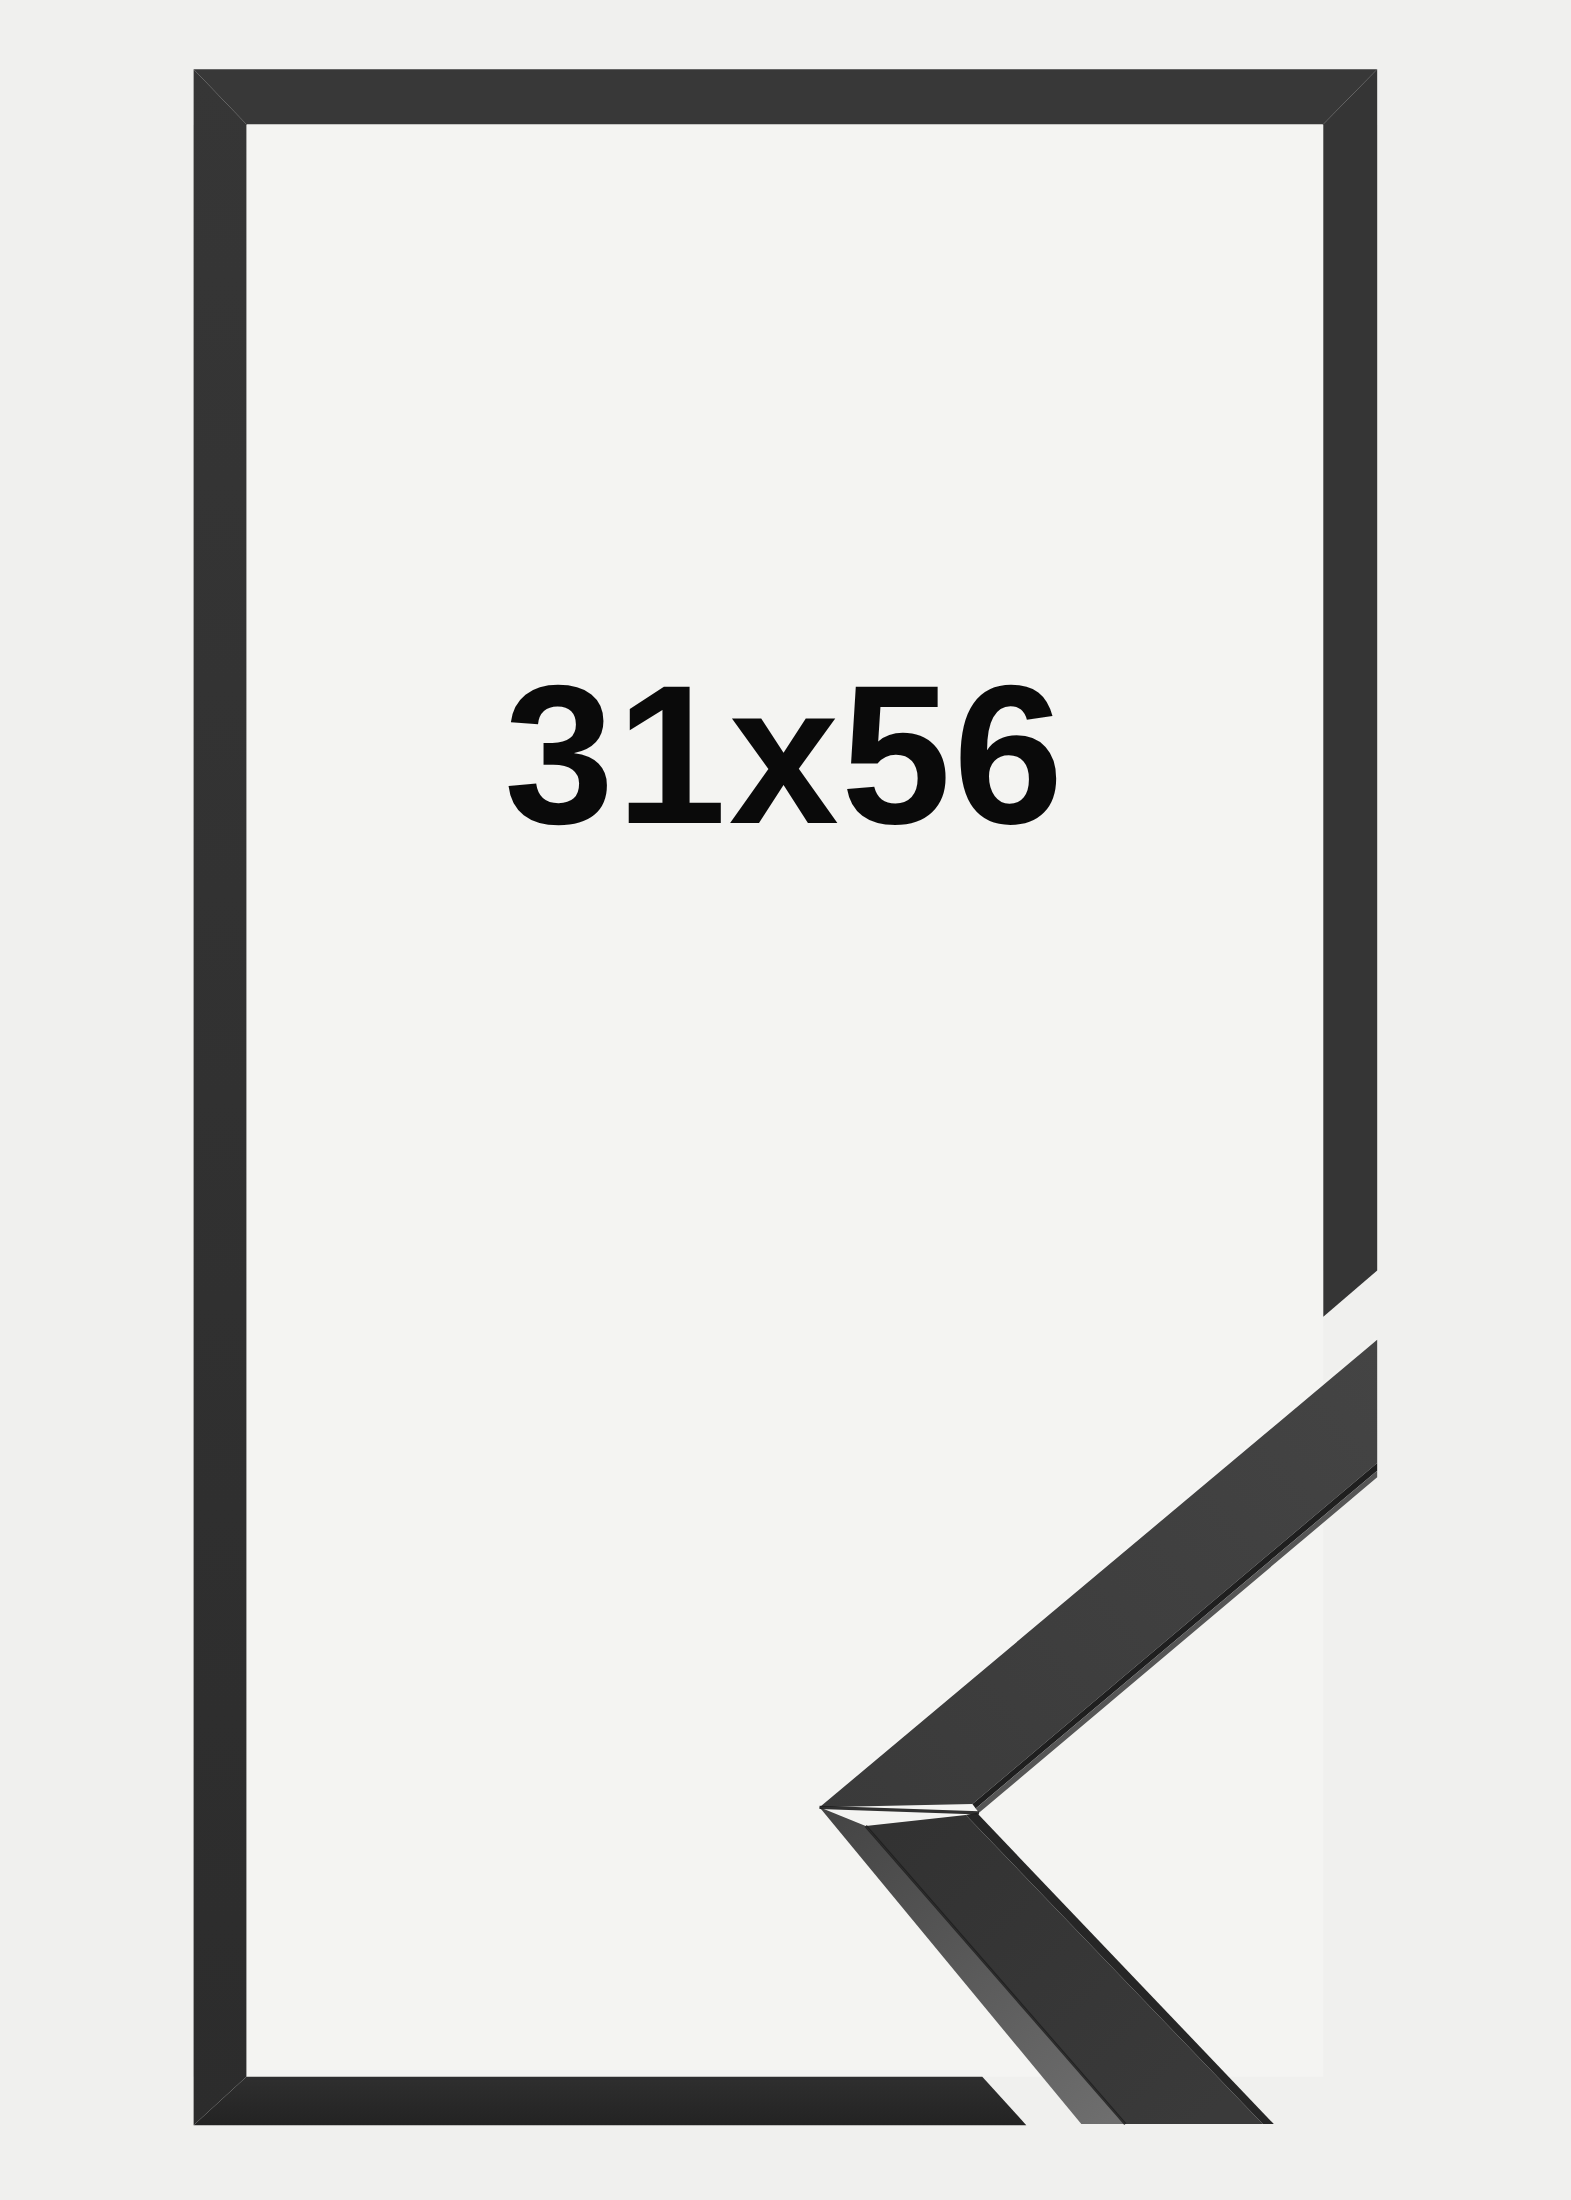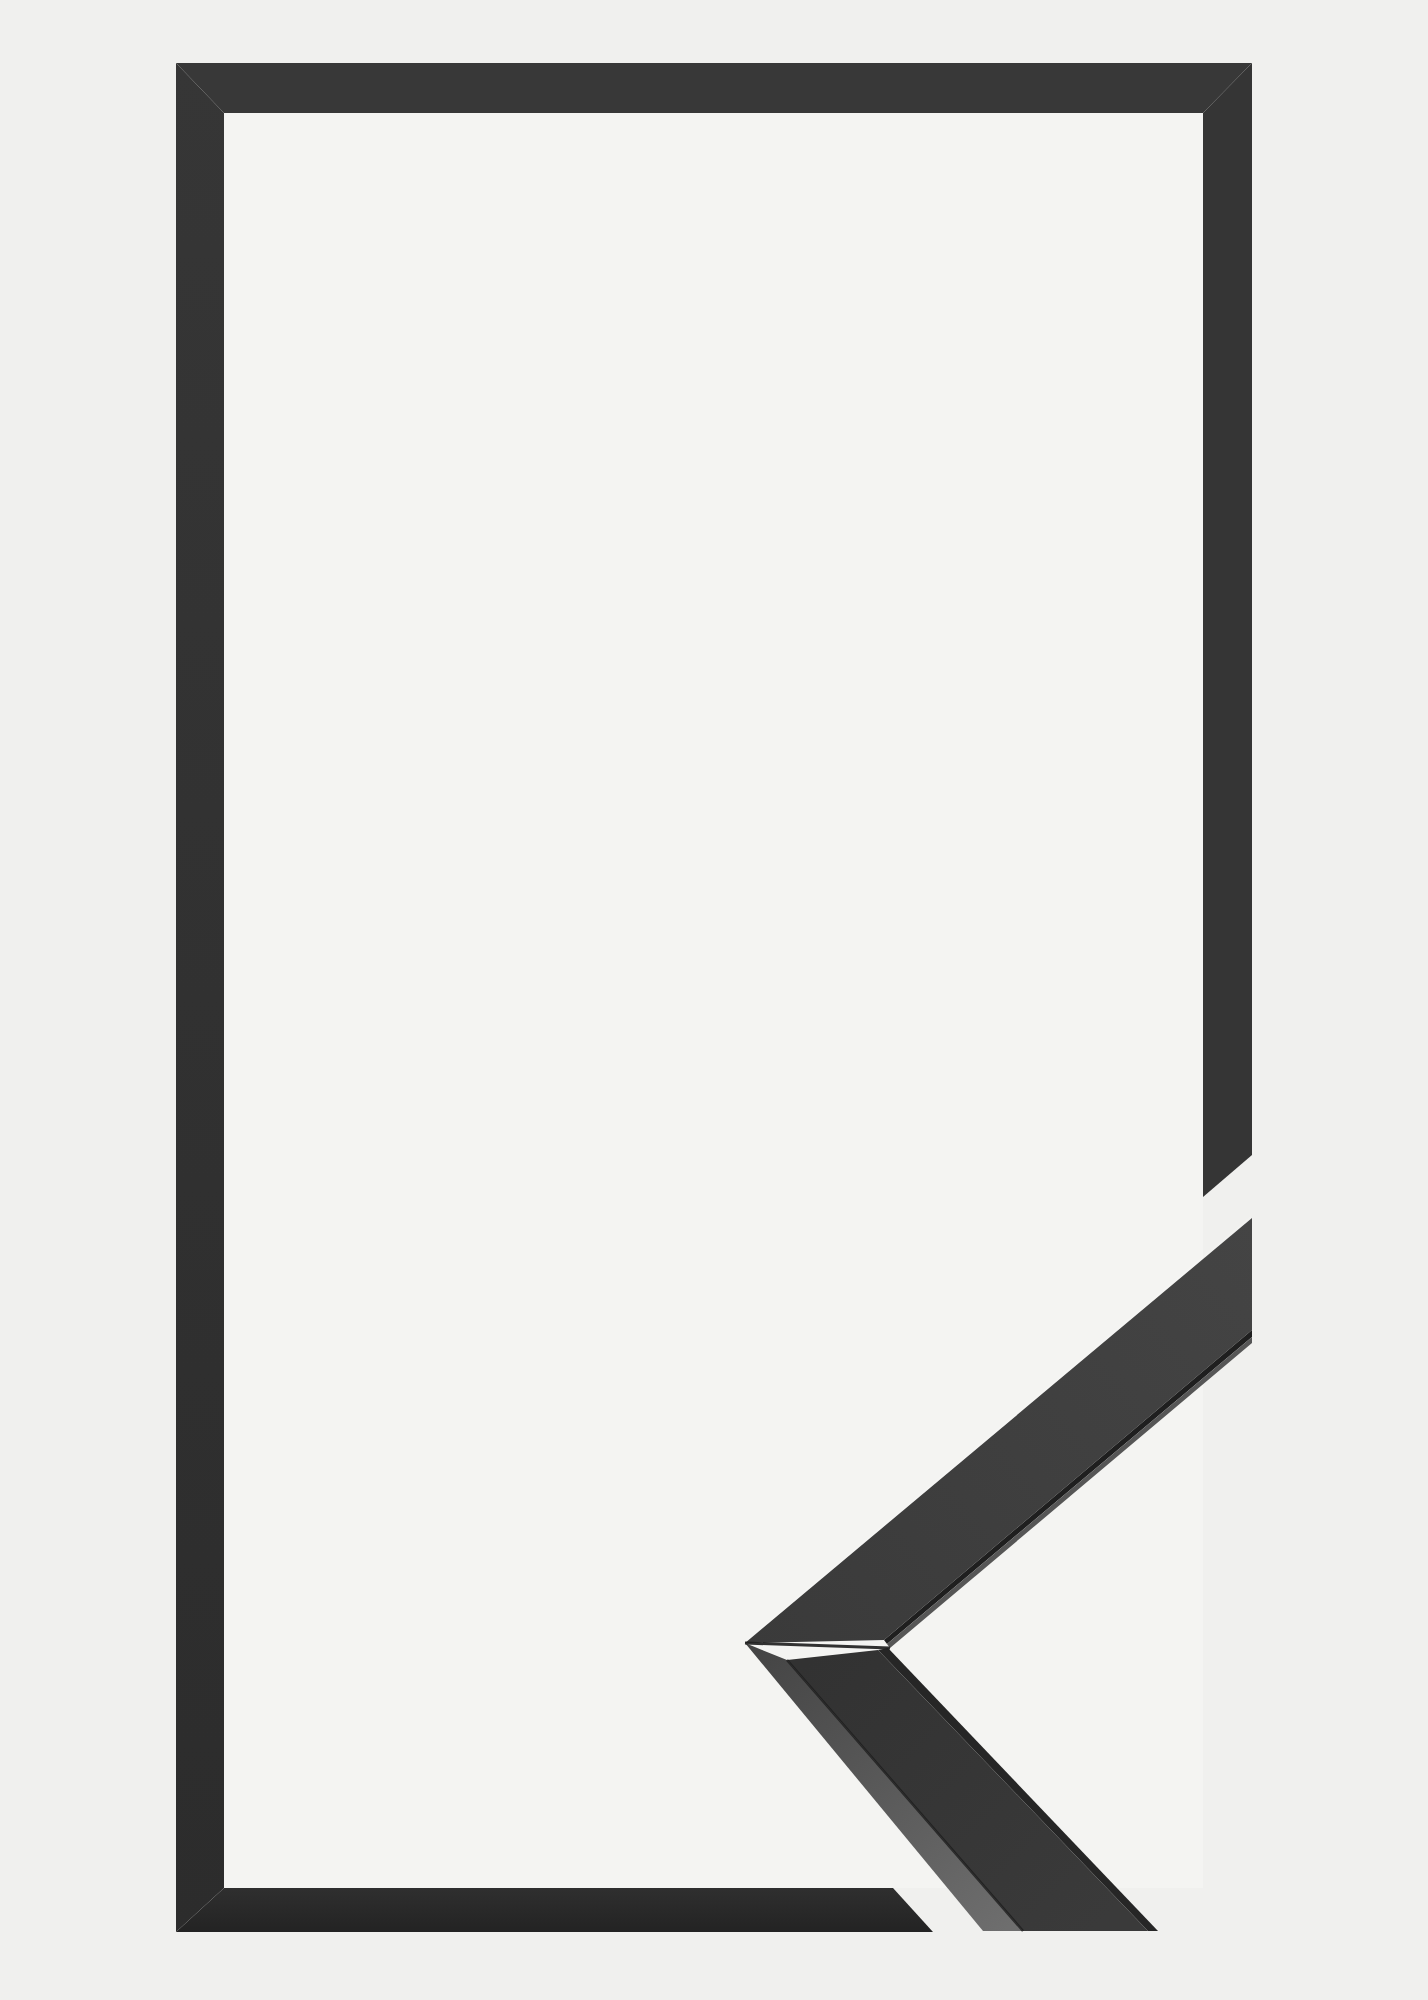--- a/index.html
+++ b/index.html
@@ -77,14 +77,15 @@
     <polygon points="884,1640 1252,1330 1252,1337 887,1644" fill="#1f1f1f"></polygon>
     <polygon points="887,1644 1252,1337 1252,1343 890,1648" fill="#565656"></polygon>
     <polygon points="745,1643 983,1931 1023,1931 787,1660" fill="url(#gSideFace)"></polygon>
     <polygon points="787,1660 1023,1931 1148,1931 878,1650" fill="url(#gLowerArm)"></polygon>
     <polygon points="878,1650 1148,1931 1158,1931 888,1648" fill="#262626"></polygon>
     <line x1="745" y1="1643" x2="890" y2="1648" stroke-width="3" opacity="0.9" stroke="#1d1d1d"></line>
     <line x1="787" y1="1660" x2="1023" y2="1931" stroke-width="2.5" opacity="0.8" stroke="#1d1d1d"></line>
     <line x1="746" y1="1641" x2="1251" y2="1217" stroke-width="2" stroke="rgba(255,255,255,0.15)"></line>
   </svg>
 
+  <div class="size-label" style="color: rgb(10, 10, 10);">31x56</div>
 
 </div>
 
 </body></html>

